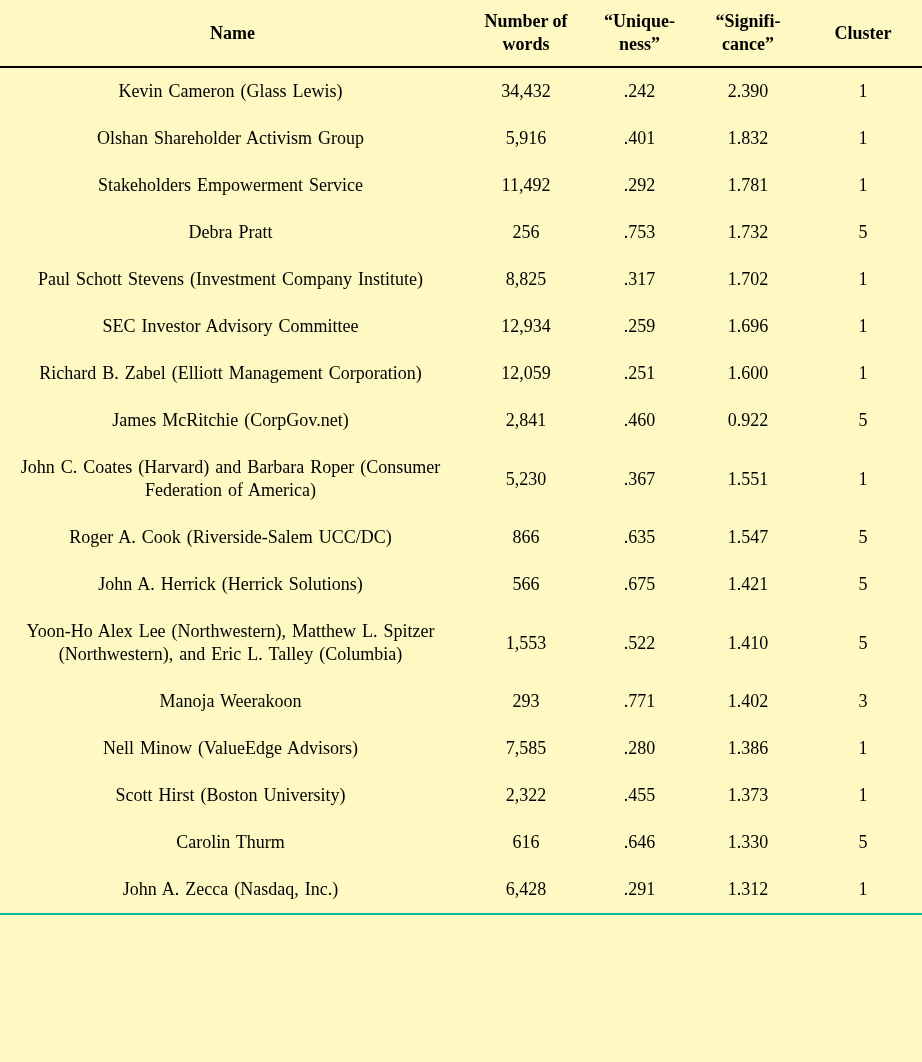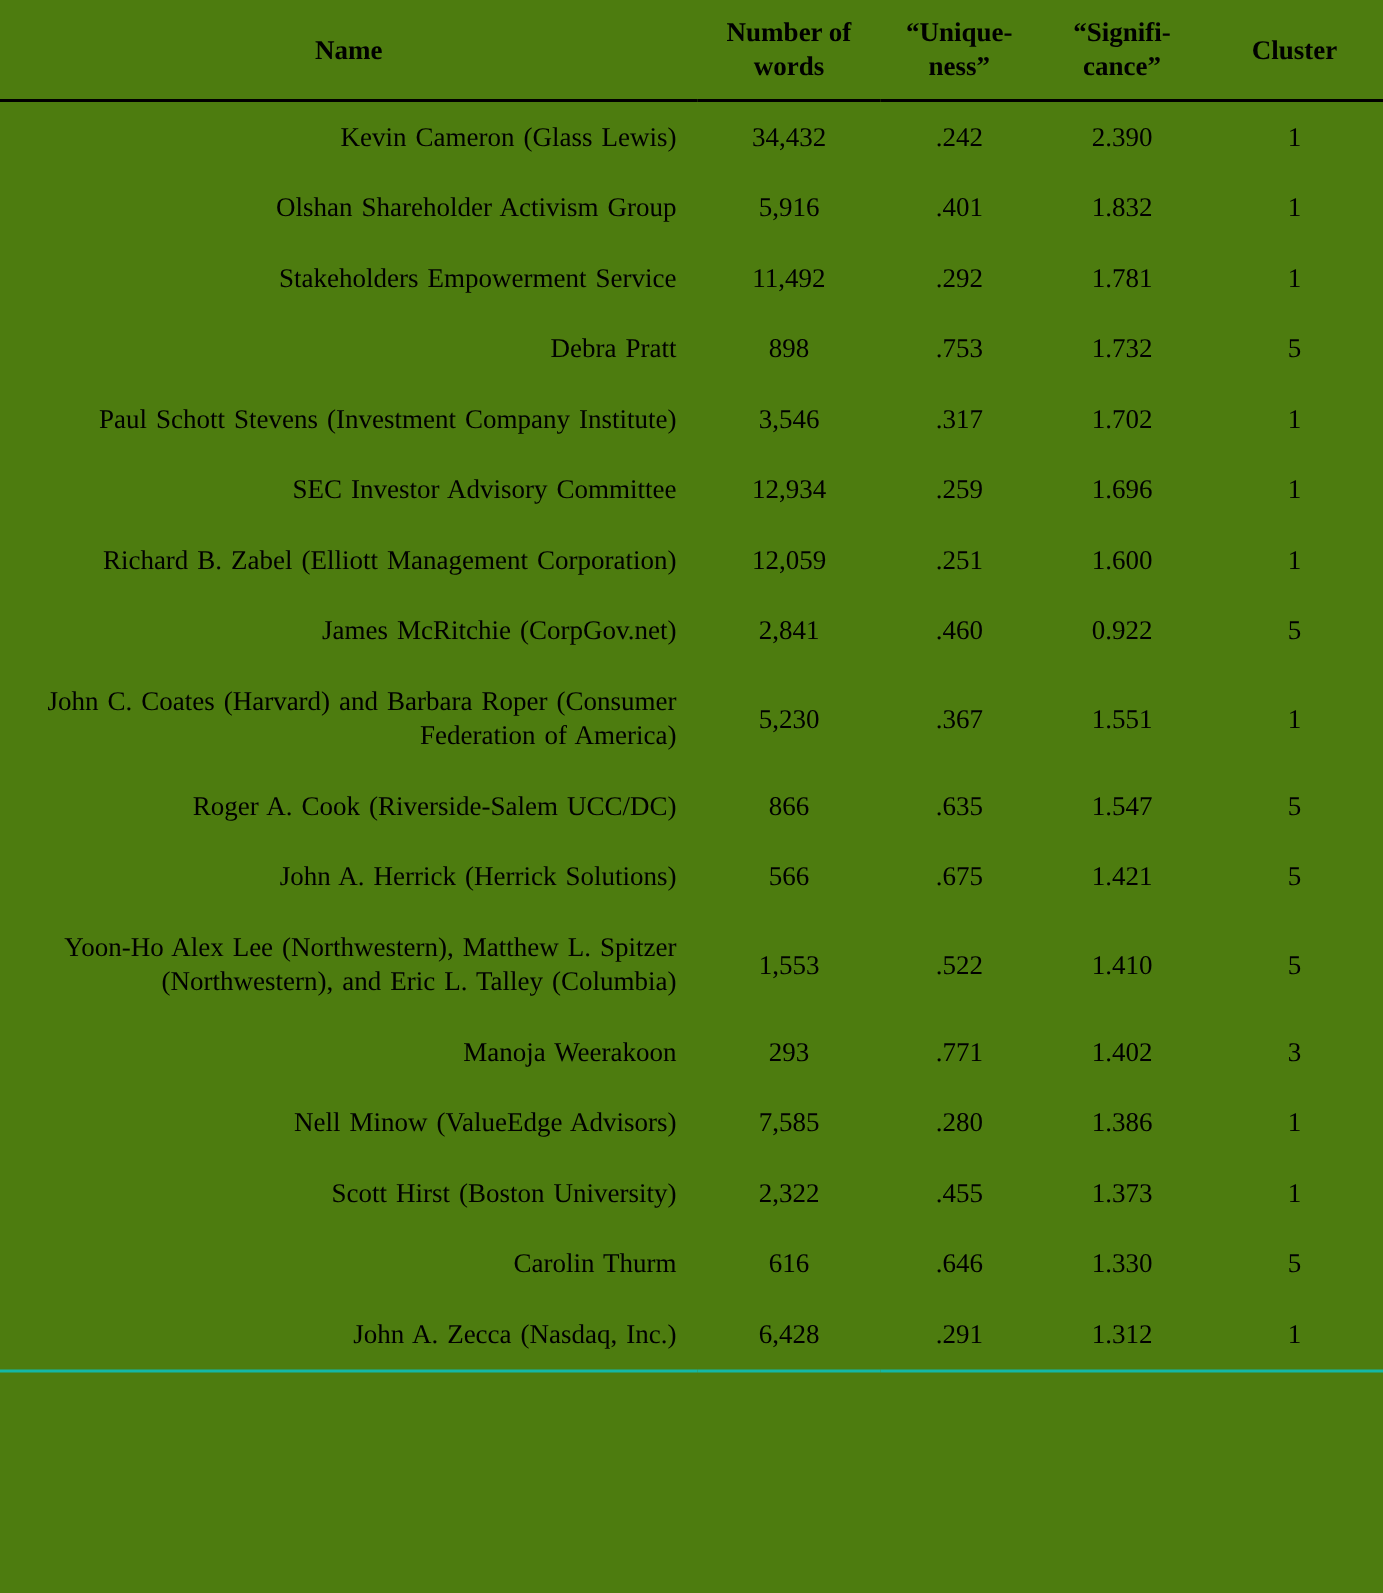--- a/index.html
+++ b/index.html
@@ -3,21 +3,21 @@
 <meta charset="utf-8">
 <style>
   html, body {
     margin: 0;
     padding: 0;
     background: #ffffff;
   }
   .page {
     width: 922px;
     min-height: 1062px;
-    background: #4d7c0f;
+    background: #fef9c3;
     box-sizing: border-box;
   }
   table.stats-table {
     width: 922px;
     border-collapse: collapse;
     table-layout: fixed;
     font-family: "Liberation Serif", serif;
     color: #000000;
   }
   col.col-name        { width: 465px; }
@@ -40,21 +40,21 @@
   }
   td {
     font-size: 18px;
     line-height: 23px;
     padding: 12px 4px;
     text-align: center;
     vertical-align: middle;
     word-spacing: 1.5px;
   }
   td.cell-name {
-    text-align: right;
+    text-align: center;
     padding-left: 10px;
     padding-right: 14px;
   }
   tbody tr:last-child {
     border-bottom: 2px solid #14b8a6;
   }
 </style>
 </head>
 <body>
 
@@ -106,28 +106,28 @@
         </tr>
         <tr>
           <td class="cell-name">Stakeholders Empowerment Service</td>
           <td class="cell-words">11,492</td>
           <td class="cell-uniqueness">.292</td>
           <td class="cell-significance">1.781</td>
           <td class="cell-cluster">1</td>
         </tr>
         <tr>
           <td class="cell-name">Debra Pratt</td>
-          <td class="cell-words">898</td>
+          <td class="cell-words">256</td>
           <td class="cell-uniqueness">.753</td>
           <td class="cell-significance">1.732</td>
           <td class="cell-cluster">5</td>
         </tr>
         <tr>
           <td class="cell-name">Paul Schott Stevens (Investment Company Institute)</td>
-          <td class="cell-words">3,546</td>
+          <td class="cell-words">8,825</td>
           <td class="cell-uniqueness">.317</td>
           <td class="cell-significance">1.702</td>
           <td class="cell-cluster">1</td>
         </tr>
         <tr>
           <td class="cell-name">SEC Investor Advisory Committee</td>
           <td class="cell-words">12,934</td>
           <td class="cell-uniqueness">.259</td>
           <td class="cell-significance">1.696</td>
           <td class="cell-cluster">1</td>

